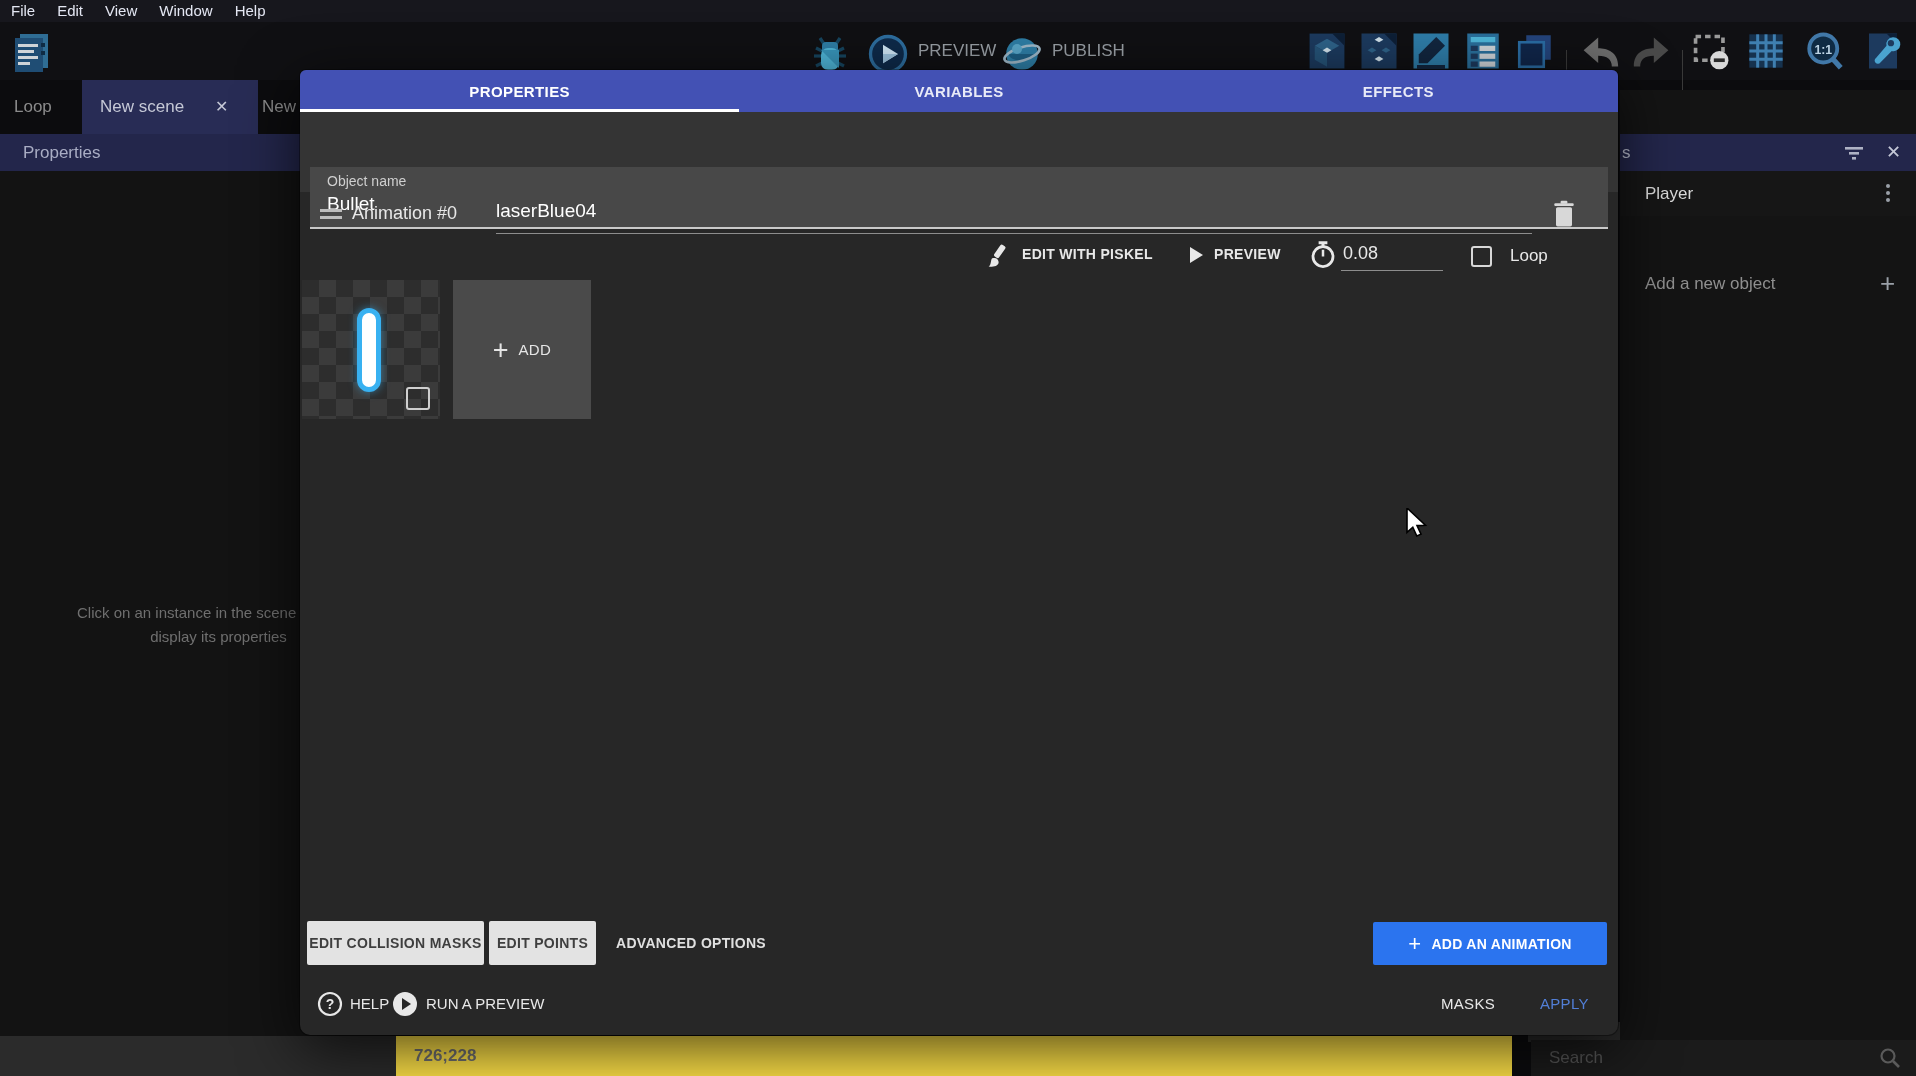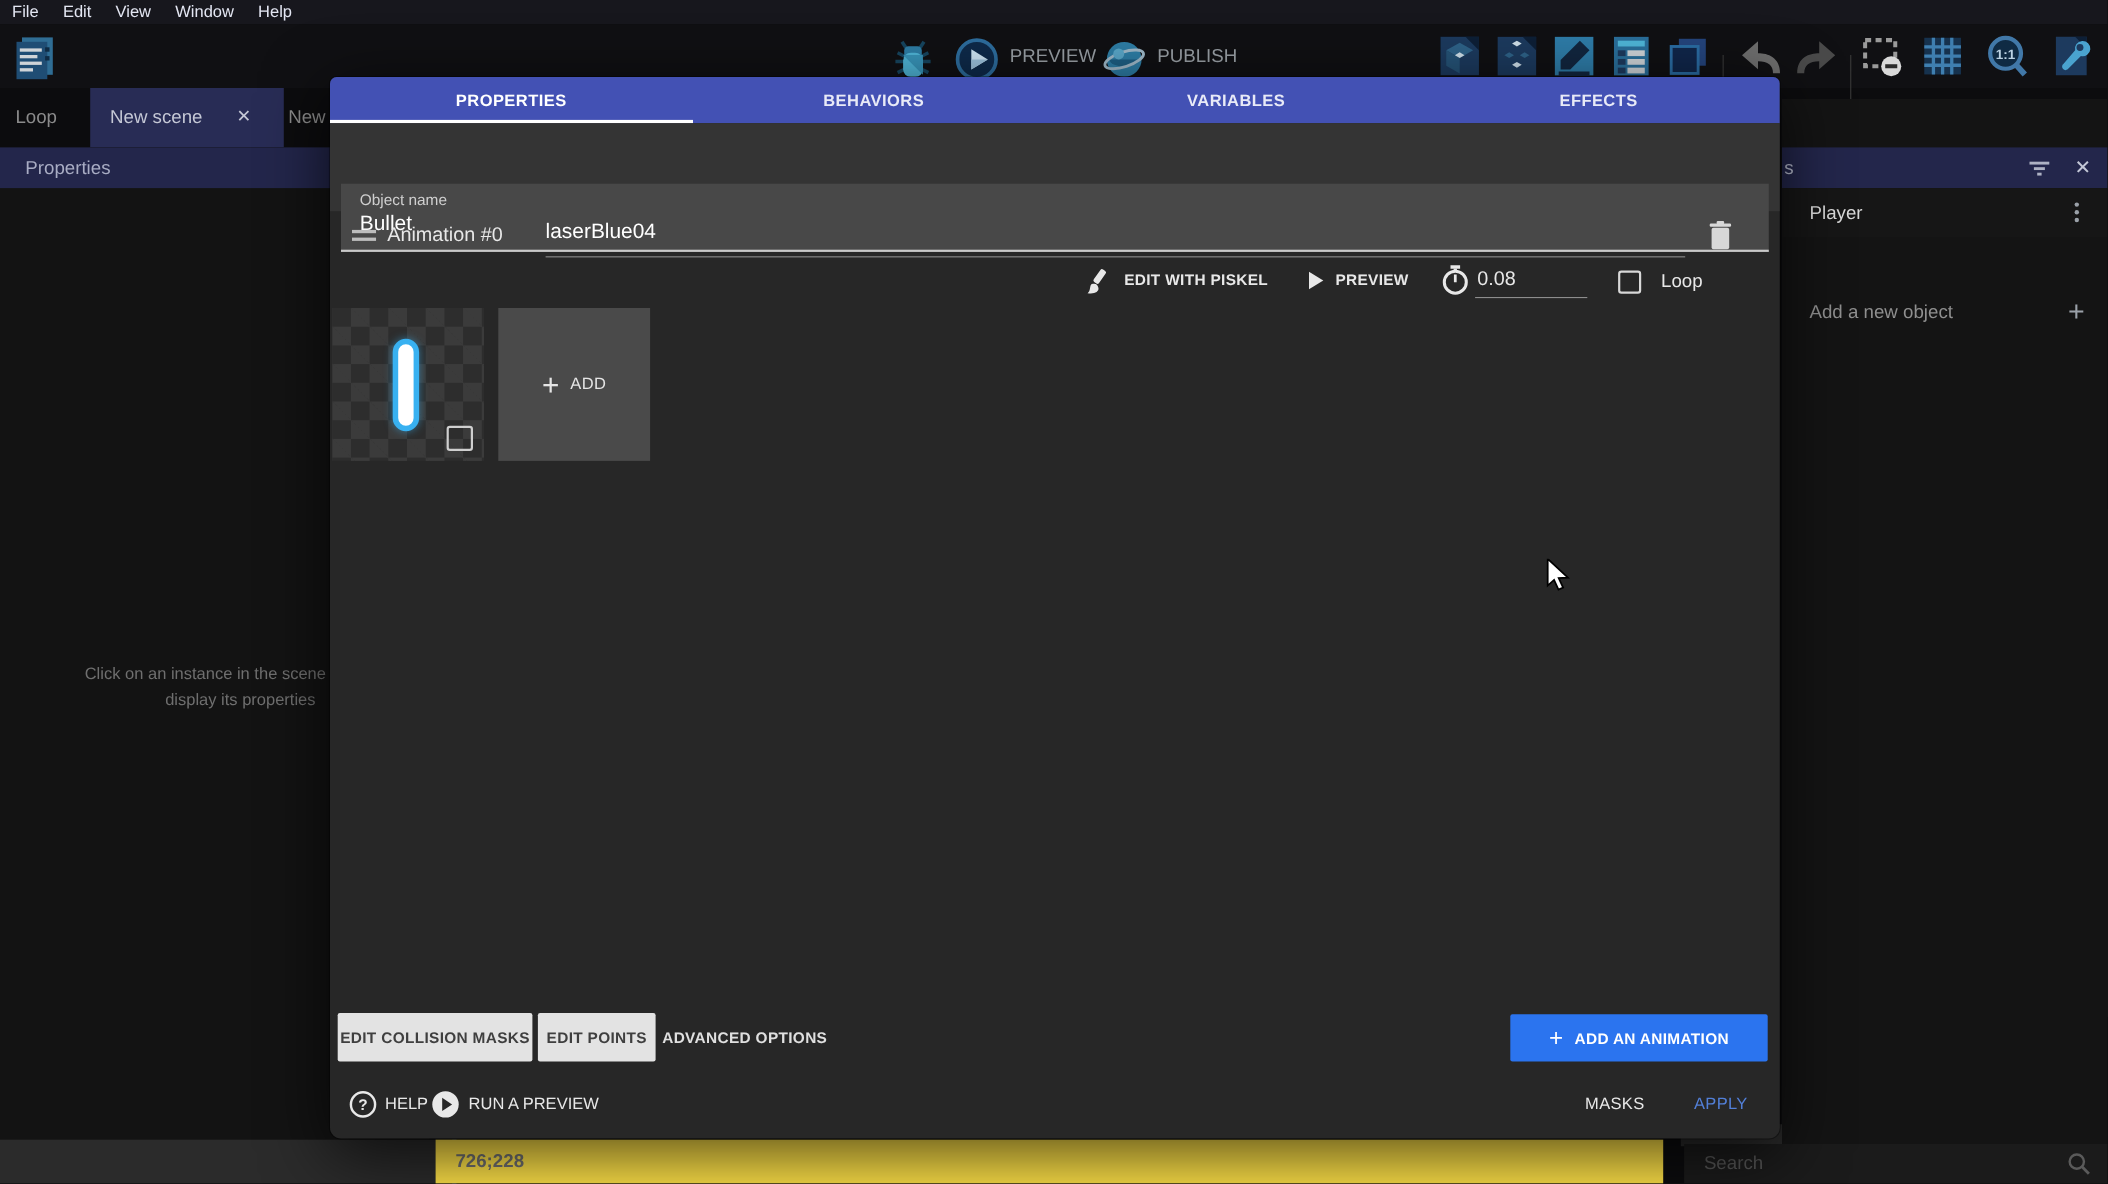--- a/index.html
+++ b/index.html
@@ -314,23 +314,20 @@
   </div>
 
   <div id="dialog" class="abs">
 
     <div id="dlg-tabbar" class="abs">
       <div class="dlg-tab active">
         <span>PROPERTIES</span>
         <div class="tab-underline"></div>
       </div>
       <div class="dlg-tab">
-        <span>BEHAVIORS</span>
-      </div>
-      <div class="dlg-tab">
         <span>VARIABLES</span>
       </div>
       <div class="dlg-tab">
         <span>EFFECTS</span>
       </div>
     </div>
 
     <div id="dlg-band" class="abs">
       <div id="objname-card" class="abs">
         <span id="objname-label" class="abs">Object name</span>
@@ -387,21 +384,21 @@
       <div id="laser" class="abs"></div>
       <div class="mini-checkbox abs" style="left:104px; top:107px;"></div>
     </div>
     <div class="tile abs" style="left:153px; background:#4a4a4a; display:flex; align-items:center; justify-content:center; gap:10px;">
       <span style="color:#e5e5e5; font-size:27px; font-weight:300; line-height:20px;">+</span>
       <span style="color:#e5e5e5; font-size:15px; letter-spacing:.4px;">ADD</span>
     </div>
 
     <div class="btn-light abs" style="left:7px; top:851px; width:177px;">EDIT COLLISION MASKS</div>
     <div class="btn-light abs" style="left:189px; top:851px; width:107px;">EDIT POINTS</div>
-    <div class="btn-flat abs" style="left:302px; top:851px;">ADVANCED OPTIONS</div>
+    <div class="btn-flat abs" style="left:316px; top:851px;">ADVANCED OPTIONS</div>
     <div id="btn-add-animation" class="abs">
       <span style="font-size:22px; font-weight:300; line-height:14px;">+</span>
       <span>ADD AN ANIMATION</span>
     </div>
 
     <div class="abs" style="left:17px; top:921px;">
       <svg width="26" height="26" viewBox="0 0 26 26">
         <circle cx="13" cy="13" r="11" fill="none" stroke="#e8e8e8" stroke-width="2.2"></circle>
         <text x="13" y="18" font-size="14" fill="#e8e8e8" text-anchor="middle" font-family="Liberation Sans, sans-serif" font-weight="bold">?</text>
       </svg>

